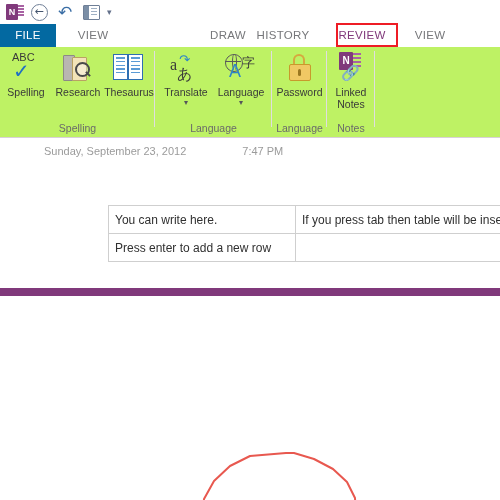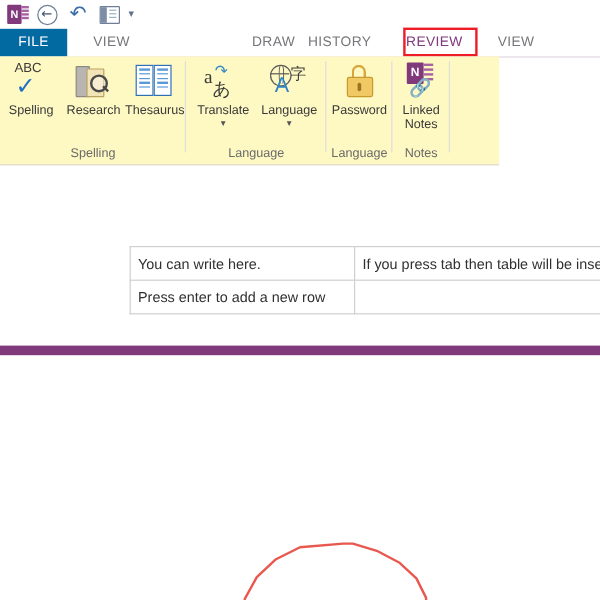--- a/index.html
+++ b/index.html
@@ -143,22 +143,22 @@
     width: 62px; height: 24px;
     border: 2px solid #ee1c25;
     box-sizing: border-box;
     background: transparent;
   }
 
   
   .ribbon {
     position: absolute;
     left: 0; top: 47px;
-    width: 416px; height: 90px;
-    background: #fef9c3;
+    width: 500px; height: 90px;
+    background: #bef264;
     border-bottom: 1px solid #d9d0d8;
   }
   .rgroup {
     position: absolute;
     top: 0;
     height: 90px;
   }
   .rgroup .gsep {
     position: absolute;
     right: 0; top: 4px;
@@ -555,20 +555,23 @@
         <div class="rlabel">Notes</div>
       </div>
       <div class="glabel">Notes</div>
       <div class="gsep"></div>
     </div>
 
   </div>
 
   <div class="canvas">
 
+    <div class="datetime">
+      <span>Sunday, September 23, 2012</span><span class="time">7:47 PM</span>
+    </div>
 
     <table class="note-table">
       <tbody>
           <tr>
         <td class="c1">You can write here.</td>
         <td class="c2">If you press tab then table will be inserted</td>
       </tr>
       <tr>
         <td class="c1">Press enter to add a new row</td>
         <td class="c2"></td>

